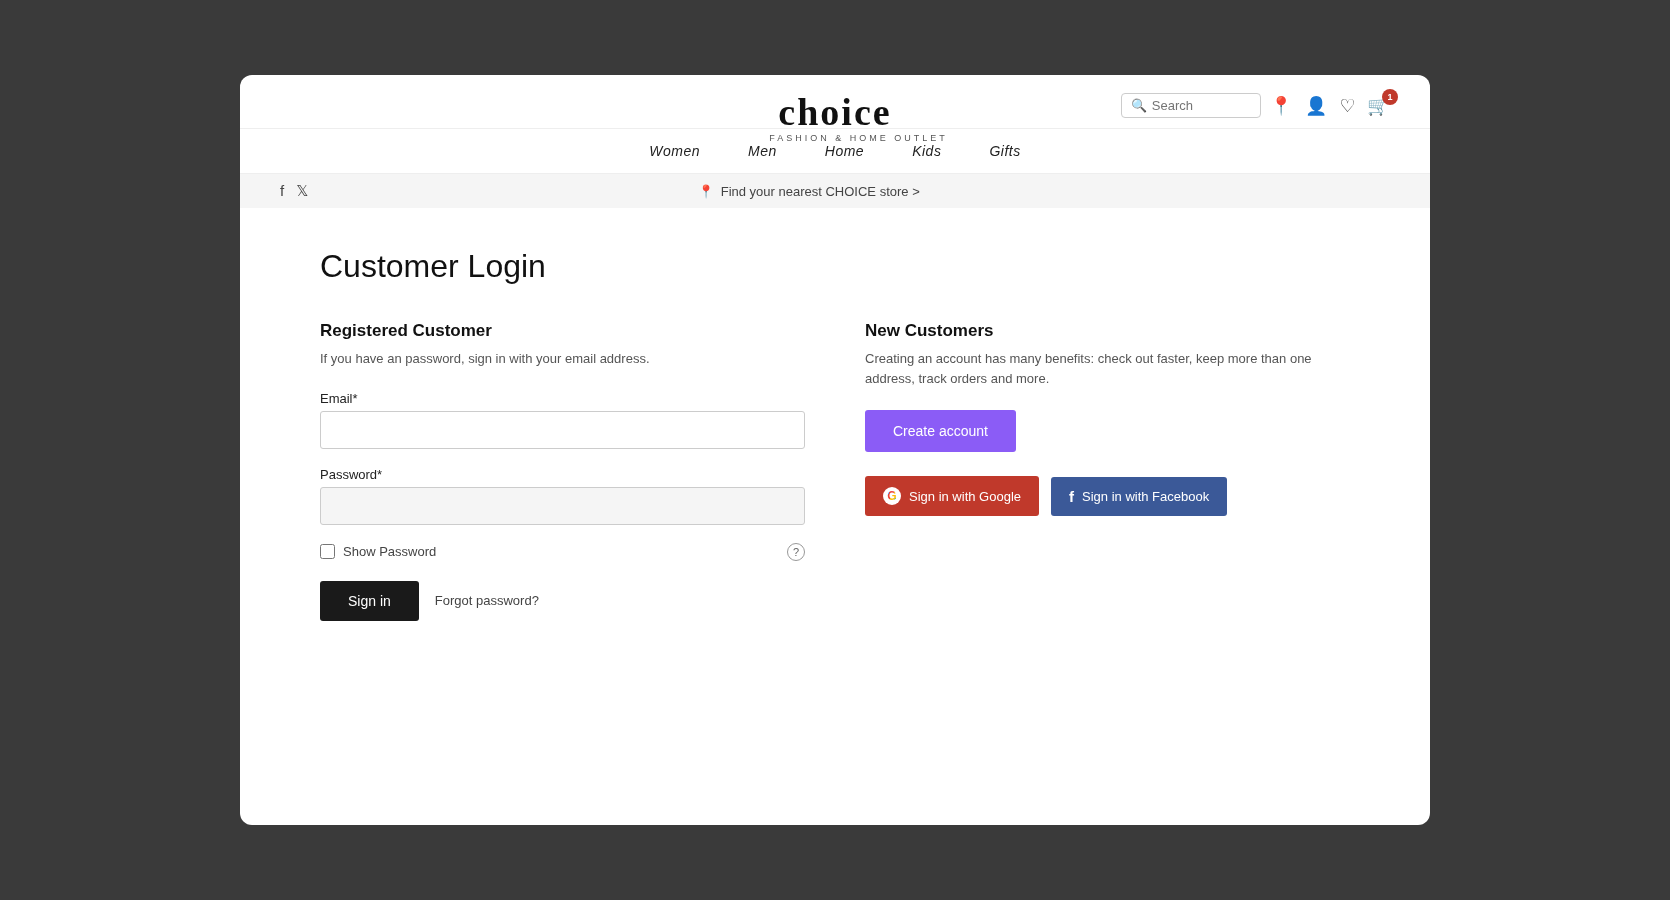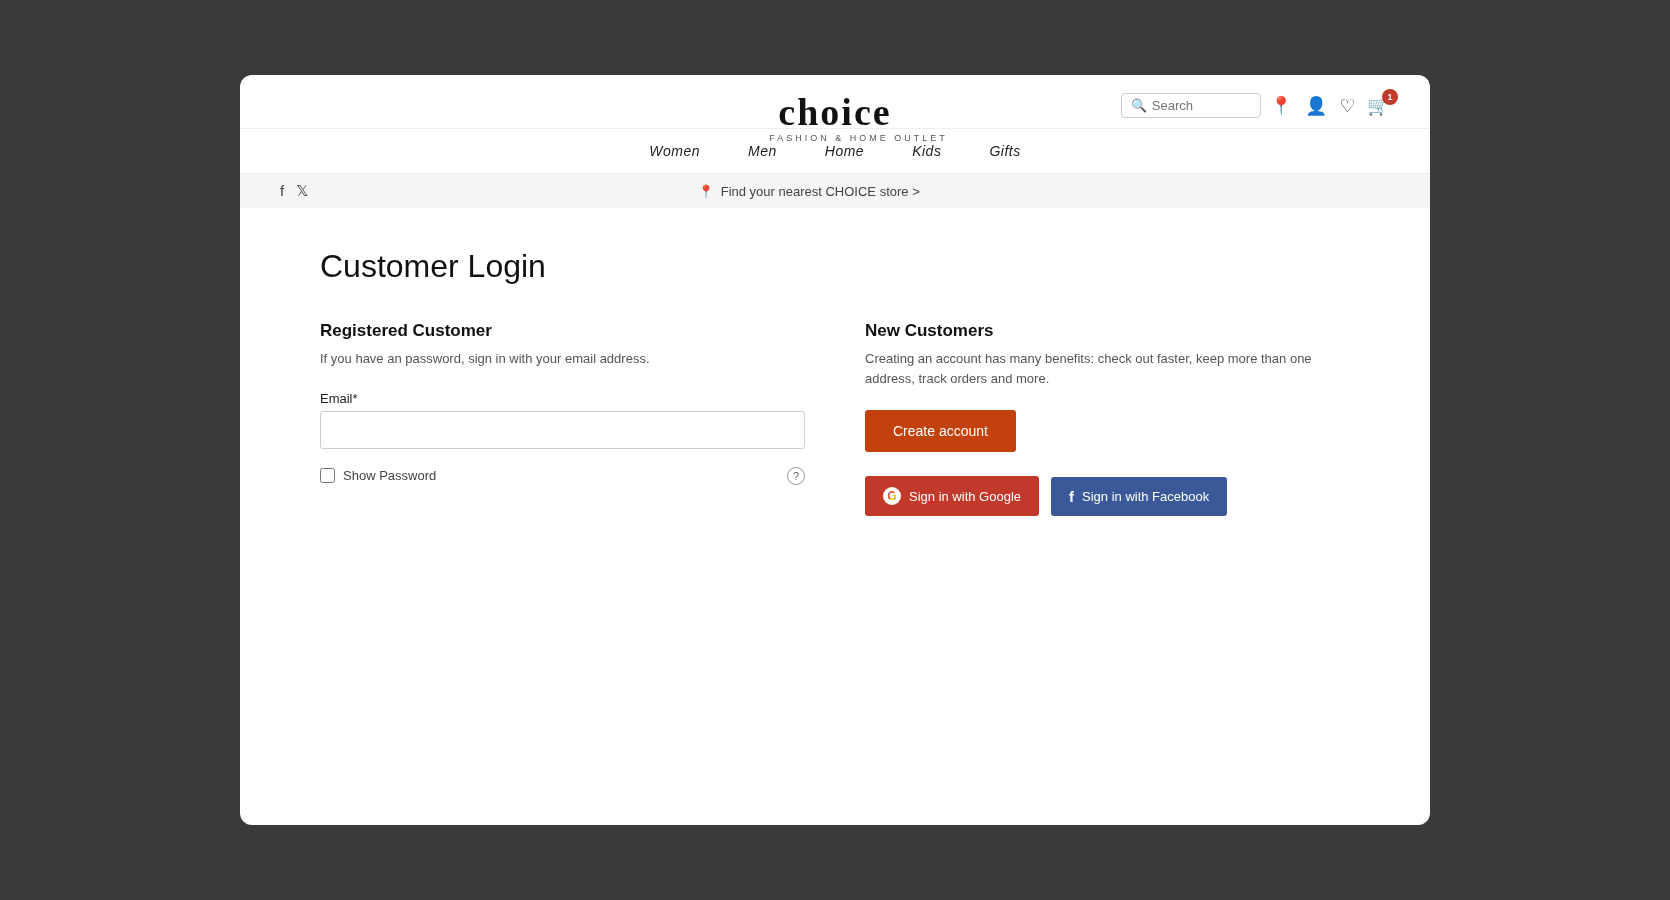--- a/index.html
+++ b/index.html
@@ -246,21 +246,21 @@
       font-weight: 500;
     }
     .forgot-link {
       font-size: 13px;
       color: #444;
       text-decoration: none;
       cursor: pointer;
     }
     
     .btn-create {
-      background: #c2410c;
+      background: #8b5cf6;
       color: #fff;
       border: none;
       padding: 13px 28px;
       font-size: 14px;
       border-radius: 3px;
       cursor: pointer;
       font-weight: 500;
       margin-bottom: 24px;
       display: inline-block;
     }
@@ -378,29 +378,37 @@
 
       <div>
         <h2 class="section-title">Registered Customer</h2>
         <p class="section-desc">If you have an password, sign in with your email address.</p>
 
         <div class="form-group">
           <label class="form-label">Email*</label>
           <input type="email" class="form-input" style="">
         </div>
 
+        <div class="form-group">
+          <label class="form-label">Password*</label>
+          <input type="password" class="form-input password-input" style="">
+        </div>
 
         <div class="show-password-row">
           <div class="show-password-left">
             <input type="checkbox" class="show-password-checkbox" style="">
             <label class="show-password-label">Show Password</label>
           </div>
           <div class="help-icon">?</div>
         </div>
 
+        <div class="form-actions">
+          <button class="btn-signin">Sign in</button>
+          <a class="forgot-link">Forgot password?</a>
+        </div>
       </div>
 
       <div>
         <h2 class="section-title">New Customers</h2>
         <p class="section-desc">Creating an account has many benefits: check out faster, keep more than one address, track orders and more.</p>
 
         <div>
           <button class="btn-create">Create account</button>
         </div>
 

